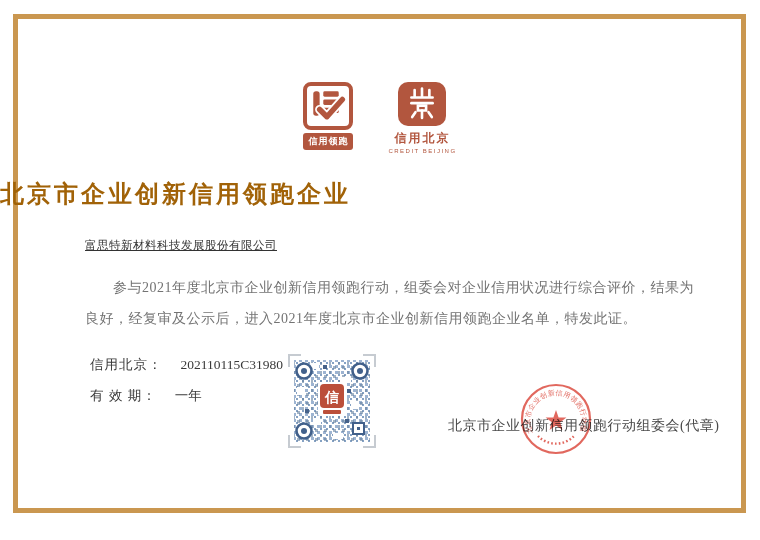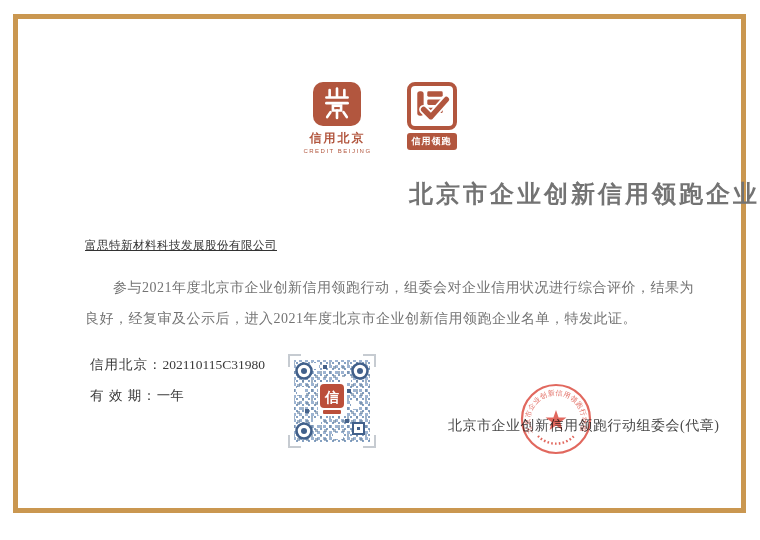--- a/index.html
+++ b/index.html
@@ -19,81 +19,81 @@
          letter-spacing:2px;font-family:"Liberation Sans",sans-serif;}
   .cb-en{color:#b2563e;font-size:6px;letter-spacing:1.5px;
          font-family:"Liberation Sans",sans-serif;margin-top:1px;}
   .xl-square{width:42px;height:40px;background:#ffffff;border:4px solid #b2563e;
              border-radius:8px;position:relative;}
   .xl-banner{margin-top:3px;background:#b2563e;color:#fff;font-weight:bold;
              font-size:9px;letter-spacing:1px;border-radius:3px;
              padding:2px 5px;font-family:"Liberation Sans",sans-serif;}
 
   
-  .title{position:absolute;top:178px;left:0;width:760px;text-align:right;
+  .title{position:absolute;top:178px;left:0;width:760px;text-align:left;
          font-family:"Liberation Sans","DejaVu Sans",sans-serif;
-         font-weight:bold;font-size:24px;letter-spacing:3px;color:#737373;}
+         font-weight:bold;font-size:24px;letter-spacing:3px;color:#a16207;}
 
   
   .company{position:absolute;top:238px;left:85px;font-size:11.5px;font-weight:normal;
            color:#333;text-decoration:underline;letter-spacing:0.5px;}
   .body-text{position:absolute;top:272px;left:85px;width:610px;
              font-size:14px;line-height:31px;color:#737373;letter-spacing:0.5px;}
   .body-text .line:first-child{text-indent:2em;}
 
   
   .fields{position:absolute;top:349px;left:90px;font-size:13.5px;color:#3a3a3a;}
   .field-row{height:31px;line-height:31px;}
   .field-label{letter-spacing:1px;}
-  .field-value{margin-left:0;}
+  .field-value{margin-left:18px;}
 
   
   .qr{position:absolute;left:287px;top:353px;}
 
   
   .issuer{position:absolute;top:417px;left:448px;font-size:14px;color:#4a4a4a;
           letter-spacing:0.5px;z-index:1;}
   .seal{position:absolute;left:501px;top:364px;z-index:2;opacity:0.88;
         mix-blend-mode:multiply;}
 </style>
 </head>
 <body>
 
 <div class="page">
 
   <div class="frame"></div>
 
   <div class="logos">
     <div class="logo-col">
+      <div class="xl-square">
+        <svg width="42" height="40" viewBox="0 0 46 44" style="position:absolute;left:-2px;top:-2px;">
+          <rect x="9" y="8" width="7" height="27" rx="3" fill="#b2563e"></rect>
+          <rect x="20" y="8" width="17" height="6" rx="1.5" fill="#b2563e"></rect>
+          <rect x="20" y="17" width="17" height="6" rx="1.5" fill="#b2563e"></rect>
+          <rect x="20" y="26" width="17" height="6" rx="1.5" fill="#b2563e"></rect>
+          <path d="M16 28 L24 36 L41 17" stroke="#ffffff" stroke-width="10" fill="none" stroke-linecap="round" stroke-linejoin="round"></path>
+          <path d="M16 28 L24 36 L41 17" stroke="#b2563e" stroke-width="6" fill="none" stroke-linecap="round" stroke-linejoin="round"></path>
+        </svg>
+      </div>
+      <div class="xl-banner">信用领跑</div>
+    </div>
+
+    <div class="logo-col">
       <div class="cb-square">
         <svg width="36" height="36" viewBox="0 0 44 44">
           <g stroke="#ffffff" stroke-width="3.2" fill="none" stroke-linecap="round">
             <path d="M13 5 v9 M22 3 v11 M31 5 v9 M9 14 h26"></path>
             <path d="M9 21 h26"></path>
             <path d="M17 24 h10 v6 h-10 z"></path>
             <path d="M22 30 v9 M14 32 l-4 6 M30 32 l4 6"></path>
           </g>
         </svg>
       </div>
       <div class="cb-cn">信用北京</div>
       <div class="cb-en">CREDIT BEIJING</div>
-    </div>
-
-    <div class="logo-col">
-      <div class="xl-square">
-        <svg width="42" height="40" viewBox="0 0 46 44" style="position:absolute;left:-2px;top:-2px;">
-          <rect x="9" y="8" width="7" height="27" rx="3" fill="#b2563e"></rect>
-          <rect x="20" y="8" width="17" height="6" rx="1.5" fill="#b2563e"></rect>
-          <rect x="20" y="17" width="17" height="6" rx="1.5" fill="#b2563e"></rect>
-          <rect x="20" y="26" width="17" height="6" rx="1.5" fill="#b2563e"></rect>
-          <path d="M16 28 L24 36 L41 17" stroke="#ffffff" stroke-width="10" fill="none" stroke-linecap="round" stroke-linejoin="round"></path>
-          <path d="M16 28 L24 36 L41 17" stroke="#b2563e" stroke-width="6" fill="none" stroke-linecap="round" stroke-linejoin="round"></path>
-        </svg>
-      </div>
-      <div class="xl-banner">信用领跑</div>
     </div>
   </div>
 
   <div class="title">北京市企业创新信用领跑企业</div>
 
   <div class="company">富思特新材料科技发展股份有限公司</div>
 
   <div class="body-text">
     <div class="line">参与2021年度北京市企业创新信用领跑行动，组委会对企业信用状况进行综合评价，结果为</div>
     <div class="line">良好，经复审及公示后，进入2021年度北京市企业创新信用领跑企业名单，特发此证。</div>

